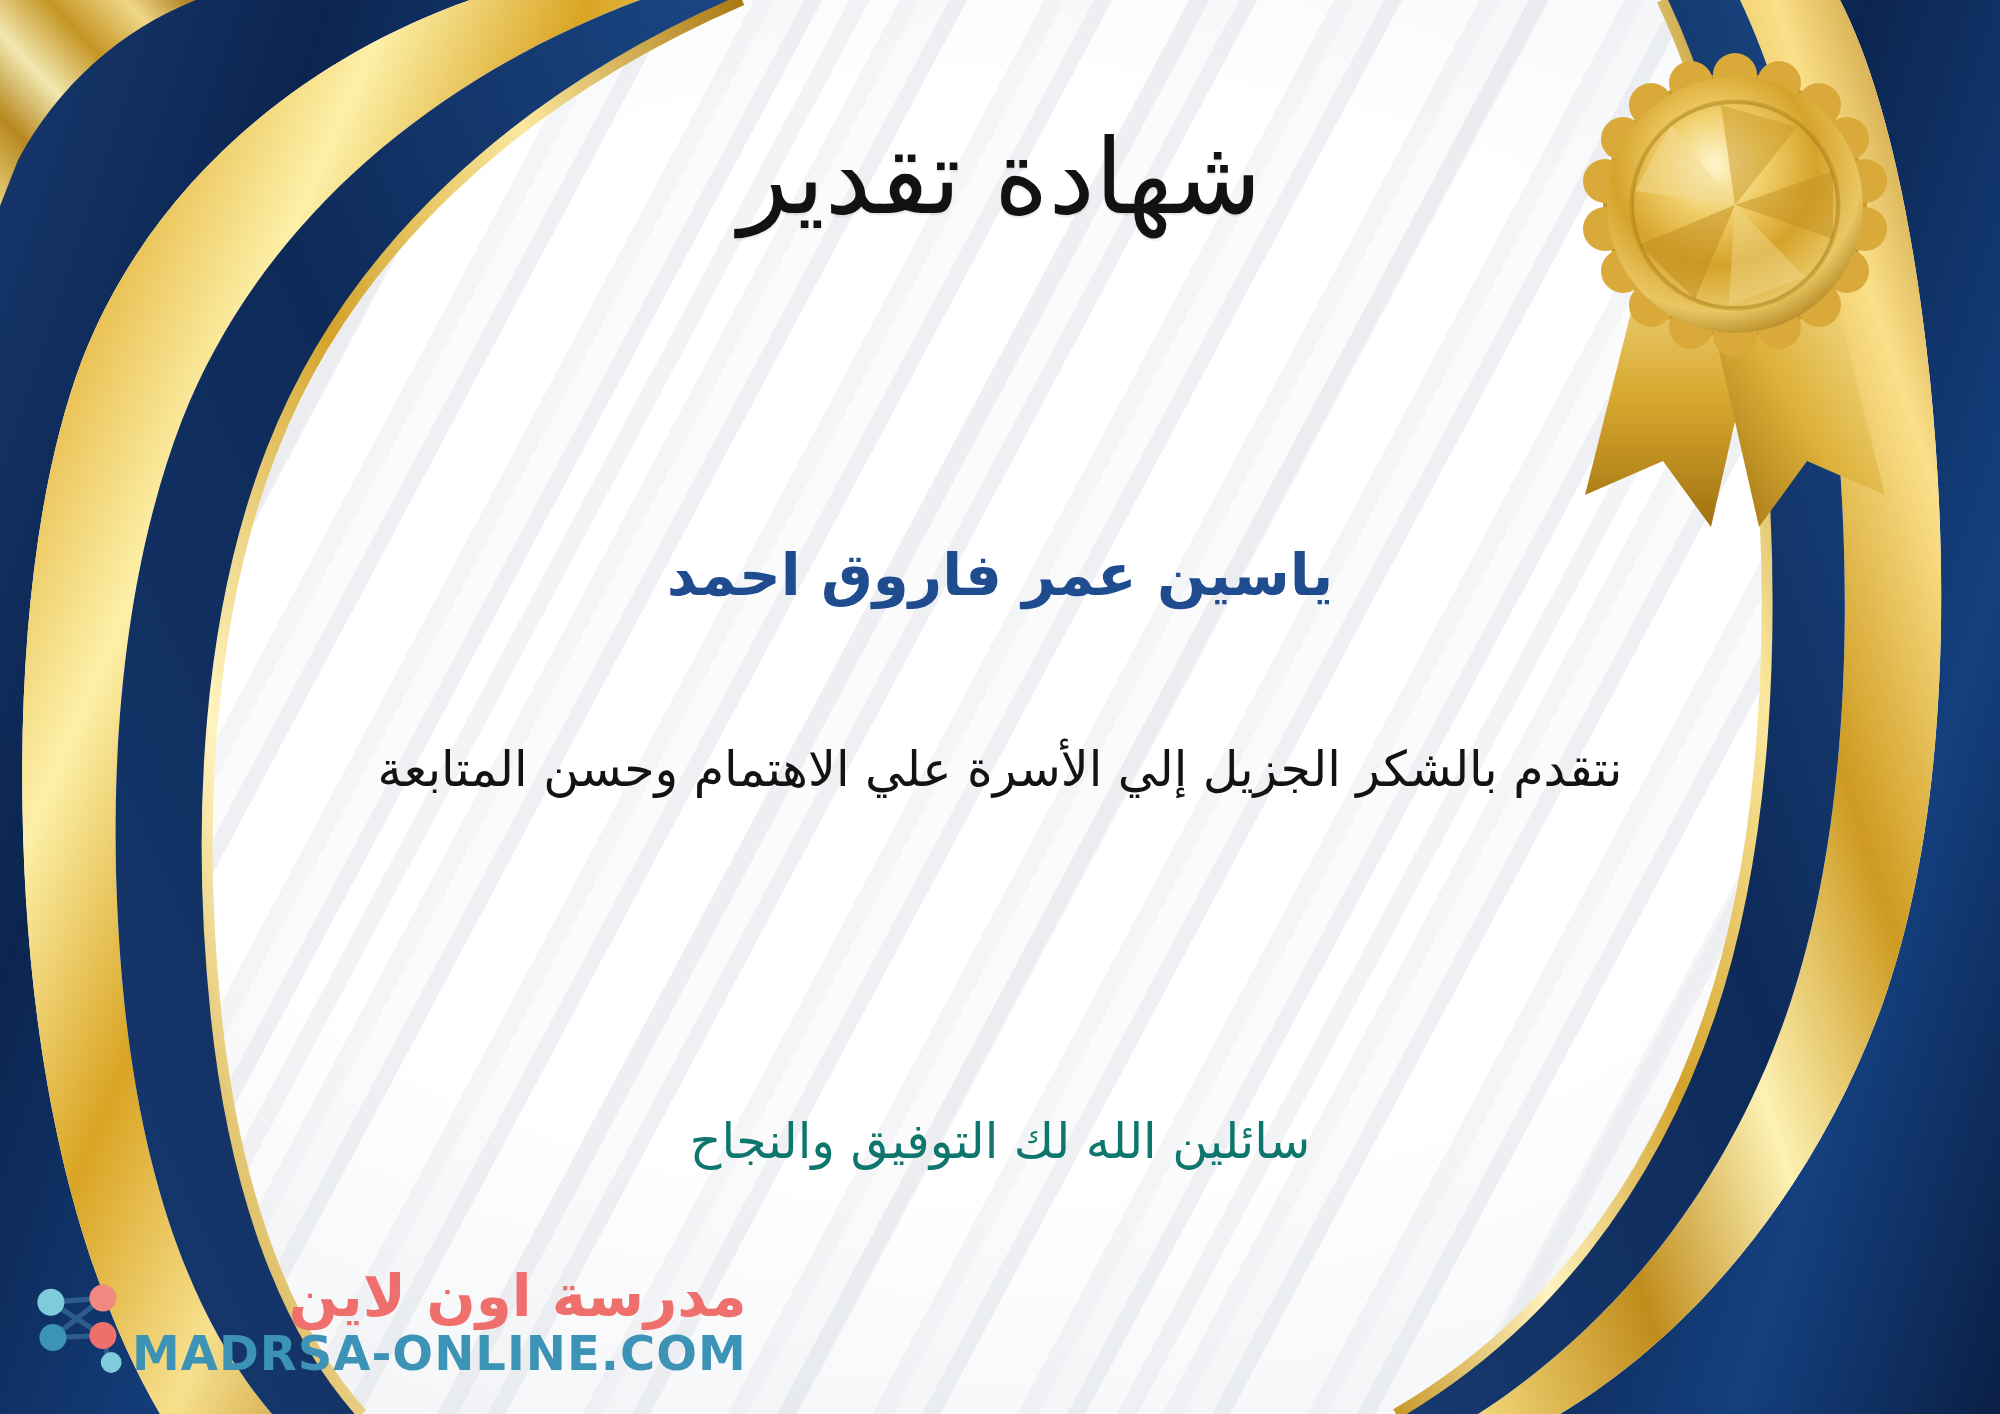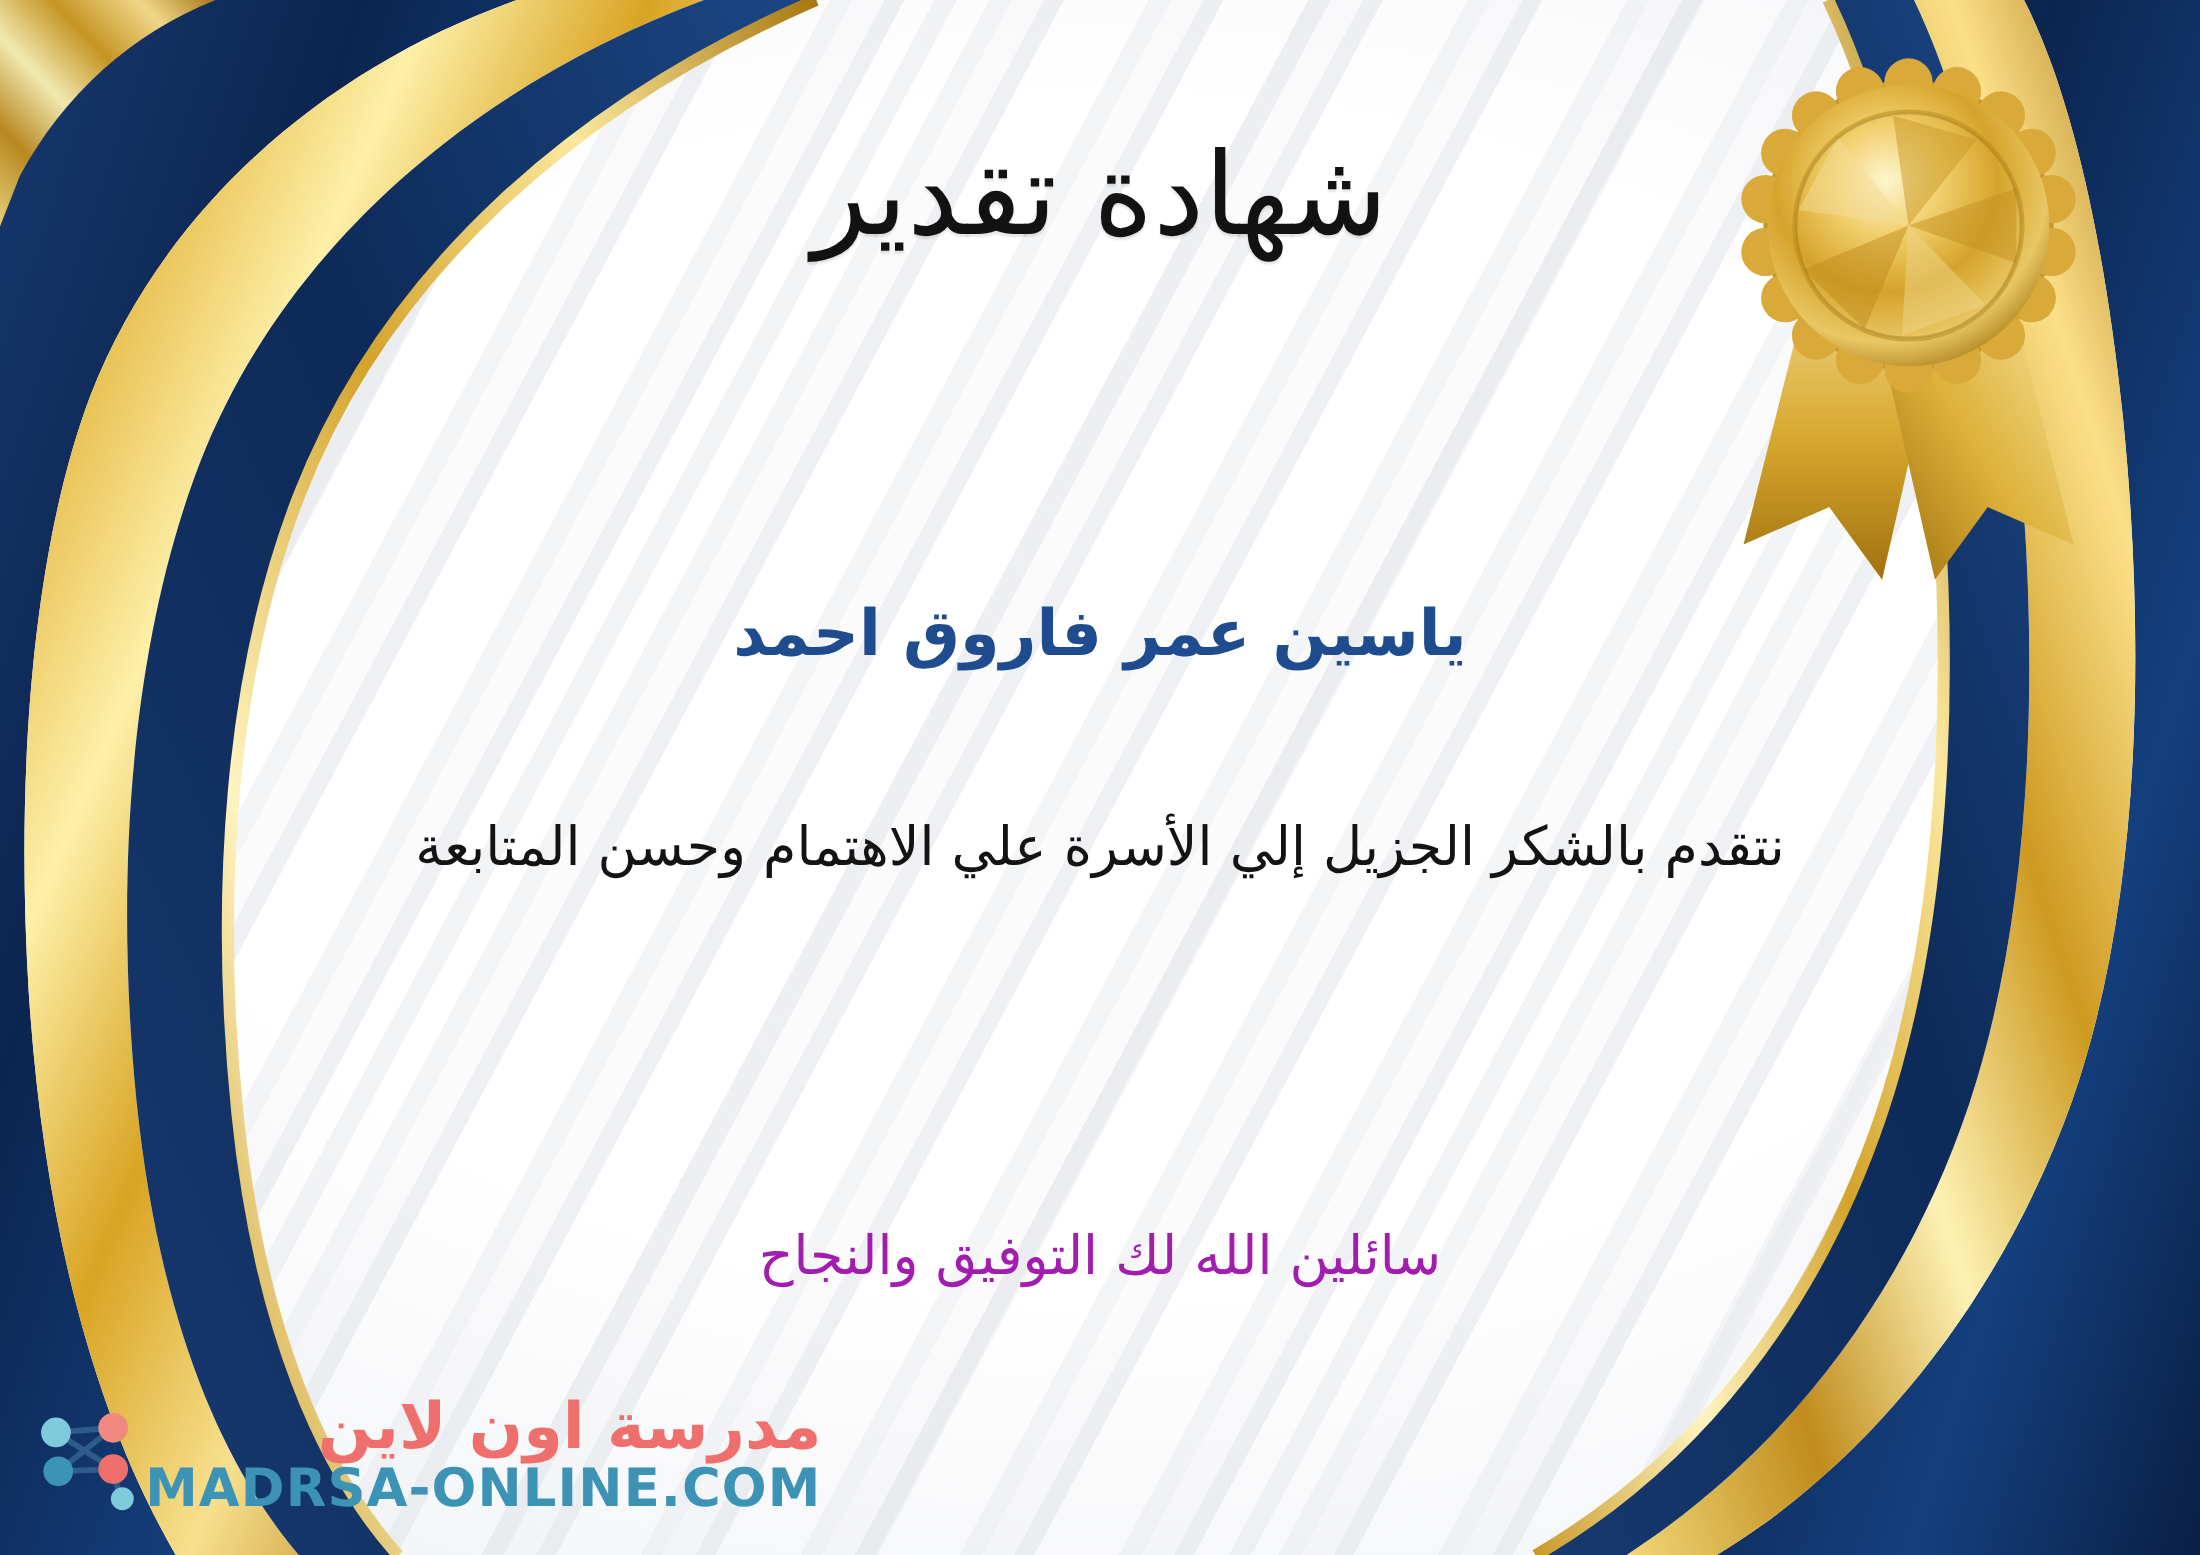--- a/index.html
+++ b/index.html
@@ -66,21 +66,21 @@
     color:#131313;font-weight:400;
   }
   .body .ln{display:block;white-space:nowrap;}
   .grade{
     color:#1E4C8F;font-weight:700;font-size:62px;
     letter-spacing:2px;padding:0 26px;
   }
   .sp{display:inline-block;width:46px;}
   .closing{
     position:absolute;left:0;right:0;top:1105px;
-    text-align:center;font-size:49px;color:#a21caf;line-height:1.5;
+    text-align:center;font-size:49px;color:#0f766e;line-height:1.5;
   }
 
   
   .logo{
     position:absolute;left:28px;bottom:34px;
     display:flex;align-items:center;
     direction:rtl;
   }
   .logo-txt{display:flex;flex-direction:column;align-items:flex-start;}
   .logo-ar{

